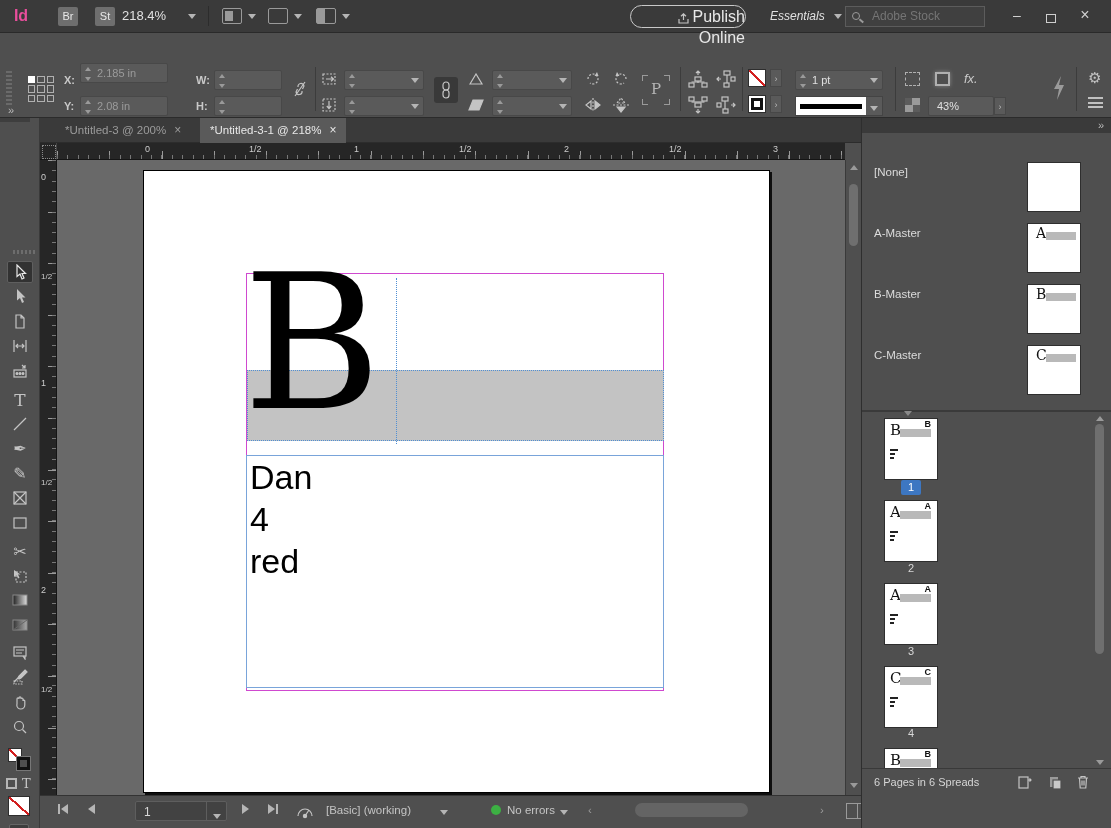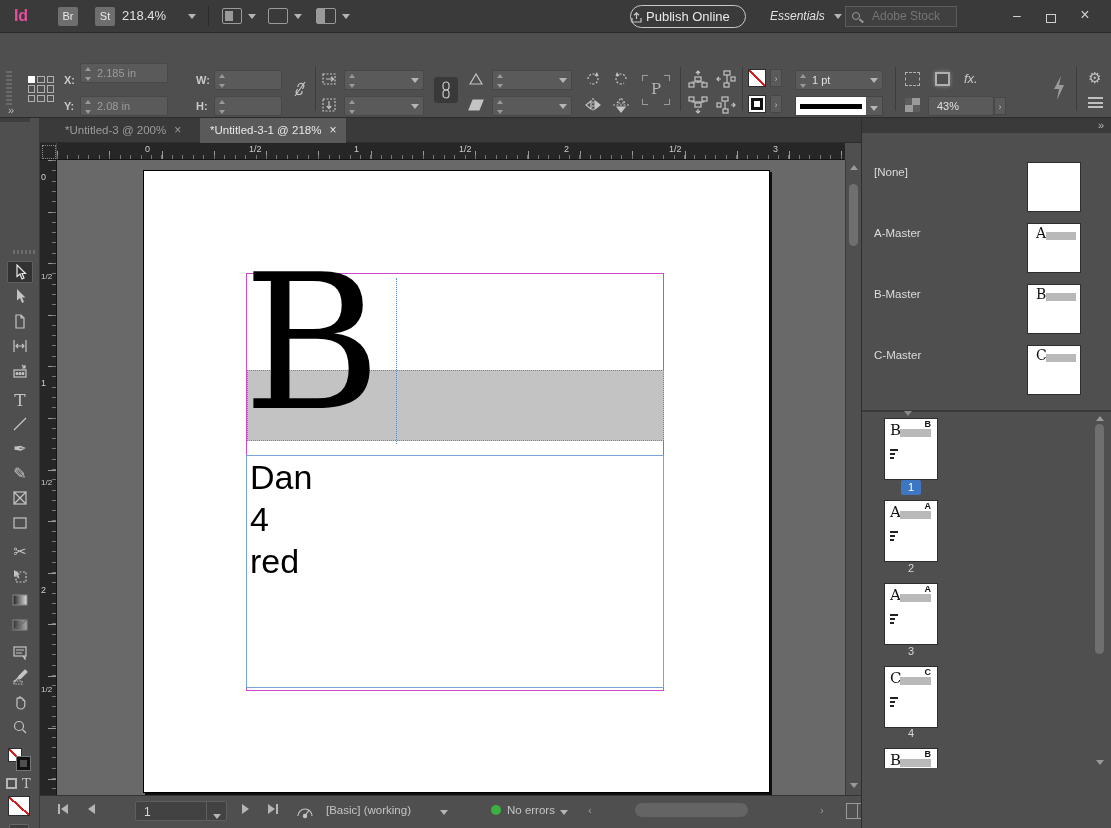--- a/index.html
+++ b/index.html
@@ -8,24 +8,24 @@
   .abs{position:absolute;}
   
   #titlebar{left:0;top:0;width:1111px;height:33px;background:#3a3a3a;border-bottom:1px solid #2a2a2a;}
   .idlogo{left:8px;top:4px;width:26px;height:24px;color:#e94e9c;font-weight:bold;font-size:16px;line-height:24px;text-align:center;}
   .badge{top:7px;width:20px;height:19px;background:#6e6e6e;color:#e8e8e8;font-size:11px;line-height:19px;text-align:center;border-radius:2px;}
   .zoomlvl{left:122px;top:8px;font-size:13px;color:#e0e0e0;}
   .chev{display:inline-block;width:0;height:0;border-left:4px solid transparent;border-right:4px solid transparent;border-top:5px solid #b5b5b5;vertical-align:middle;}
   .tbsep{top:6px;width:1px;height:20px;background:#2c2c2c;}
   .tbicon{top:8px;width:20px;height:16px;border:1px solid #9a9a9a;border-radius:2px;}
   .tbicon.grid::before{content:"";position:absolute;left:2px;top:2px;width:8px;height:10px;background:#9a9a9a;}
-  #publish{left:630px;top:5px;width:116px;height:23px;border:1px solid #c9c9c9;border-radius:12px;color:#e8e8e8;text-align:left;line-height:21px;font-size:13px;}
+  #publish{left:630px;top:5px;width:116px;height:23px;border:1px solid #c9c9c9;border-radius:12px;color:#e8e8e8;text-align:right;line-height:21px;font-size:16px;}
   #publish svg{vertical-align:-2px;margin-right:4px;}
   #workspace{left:770px;top:9px;color:#e0e0e0;font-size:12px;font-style:italic;}
-  #stocksearch{left:845px;top:6px;width:112px;height:21px;background:#404040;border:1px solid #5c5c5c;color:#9a9a9a;padding-left:28px;}
+  #stocksearch{left:845px;top:6px;width:140px;height:21px;background:#404040;border:1px solid #5c5c5c;color:#9a9a9a;padding-left:28px;}
   #stocksearch input{position:absolute;left:24px;top:1px;width:110px;border:0;background:transparent;color:#cfcfcf;font-size:12px;outline:none;}
   .mag{position:absolute;left:6px;top:5px;width:8px;height:8px;border:1.4px solid #9a9a9a;border-radius:50%;}
   .mag::after{content:"";position:absolute;left:6px;top:7px;width:5px;height:1.6px;background:#9a9a9a;transform:rotate(40deg);}
   .winbtn{top:4px;width:34px;height:22px;text-align:center;line-height:22px;color:#cfcfcf;font-size:14px;}
   .winbox{top:10px;width:10px;height:9px;border:1.4px solid #cfcfcf;}
   
   #menubar{left:0;top:34px;width:1111px;height:24px;background:#3a3a3a;border-bottom:1px solid #2a2a2a;display:flex;align-items:center;padding-left:10px;gap:26px;}
   #menubar span{color:#dddddd;font-size:12.5px;}
   
   #controlbar{left:0;top:59px;width:1111px;height:59px;background:#4f4f4f;border-bottom:1px solid #2b2b2b;}
@@ -582,16 +582,30 @@
           <span class="L">B</span>
           <span class="bar"></span>
       </div>
     </div>
     <div id="dockscroll">
       <span class="chev-up abs" style="left:1px;top:0"></span>
       <div class="thumb"></div>
       <span class="chev-dn abs" style="left:1px;top:344px"></span>
     </div>
 
+    <div id="pagesfooter" class="abs">
+      <span class="txt">6 Pages in 6 Spreads</span>
+      <svg class="ic fico" style="left:155px" viewBox="0 0 16 16">
+          <rect x="2" y="3" width="9" height="11"></rect>
+          <path d="M11 6 H14 M12.5 4.5 L14 6 L12.5 7.5"></path>
+        </svg>
+      <svg class="ic fico" style="left:185px" viewBox="0 0 16 16">
+          <rect x="3" y="3" width="8" height="10" fill="#9a9a9a" stroke="none"></rect>
+          <rect x="6" y="6" width="8" height="9" fill="#c9c9c9" stroke="#4f4f4f"></rect>
+        </svg>
+      <svg class="ic fico" style="left:213px" viewBox="0 0 16 16">
+          <path d="M3 4 H13 M6 4 V2.5 H10 V4 M4.5 4 L5.2 14 H10.8 L11.5 4 M7 6.5 V11.5 M9 6.5 V11.5"></path>
+        </svg>
+    </div>
 
   </div>
 
 </div>
 
 </body></html>

